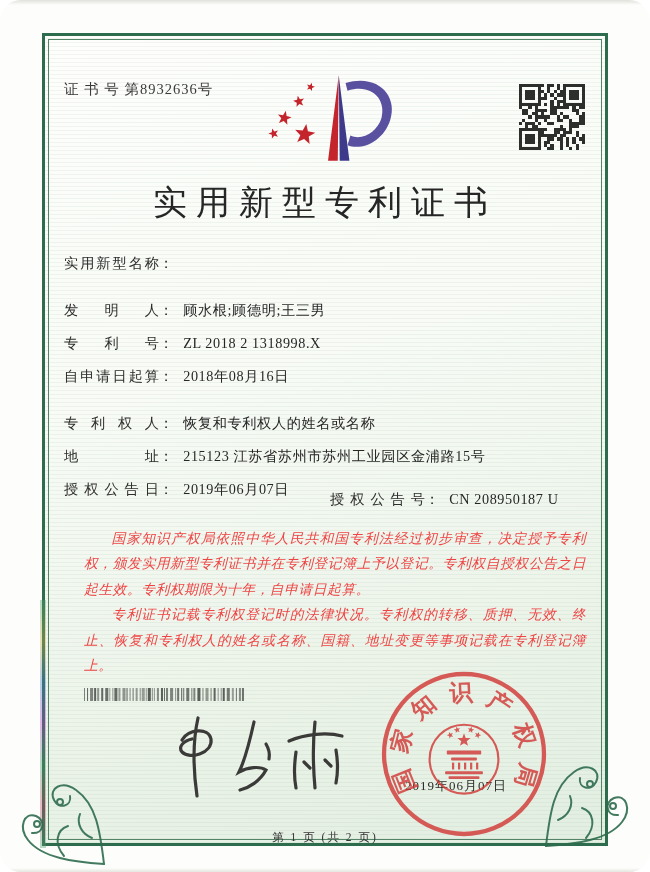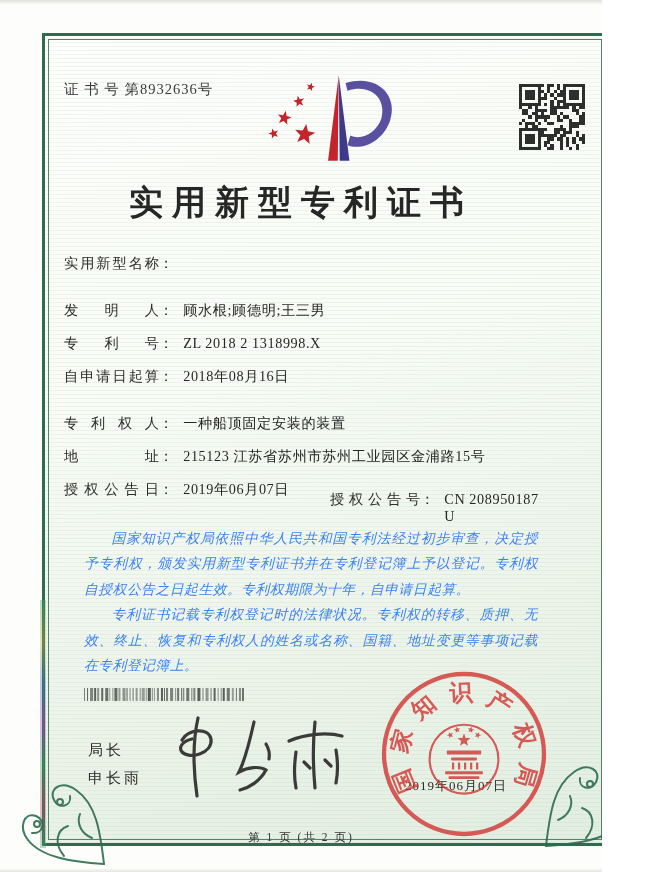--- a/index.html
+++ b/index.html
@@ -1,17 +1,17 @@
 <!DOCTYPE html>
 <html><head>
 <meta charset="utf-8">
 <style>
   html,body{margin:0;padding:0;}
   body{background:#ffffff;font-family:"Liberation Serif","DejaVu Serif",serif;}
-  .canvas{position:relative;width:602px;height:872px;background:#fdfdfb;overflow:hidden;}
+  .canvas{position:relative;width:650px;height:872px;background:#fdfdfb;overflow:hidden;border-radius:21px;}
   .scan-edge-top{position:absolute;left:0;top:0;right:0;height:5px;
     background:linear-gradient(#d7d7d2,rgba(255,255,255,0));opacity:.75;}
   .scan-edge-bottom{position:absolute;left:0;bottom:0;right:0;height:4px;
     background:linear-gradient(rgba(255,255,255,0),#dadad5);opacity:.7;}
 
   
   .frame{position:absolute;left:42px;top:33px;width:566px;height:813px;box-sizing:border-box;
     border:3px solid #2e6c4e;
     background-image:
       repeating-linear-gradient(0deg, rgba(120,170,132,0.10) 0 1px, rgba(0,0,0,0) 1px 4px),
@@ -19,32 +19,32 @@
   .frame-inner{position:absolute;inset:3px;border:1px solid #558368;}
 
   .content{position:absolute;inset:0;color:#2a2a2a;}
 
   .cert-no{position:absolute;left:64px;top:80px;font-size:14.5px;letter-spacing:1px;color:#3a3a38;}
 
   .logo{position:absolute;left:262px;top:70px;width:136px;height:96px;}
   .qr{position:absolute;left:519px;top:84px;width:66px;height:66px;}
 
   .title{position:absolute;left:0;right:0;top:180px;margin:0;text-align:center;
-    font-size:34px;font-weight:bold;letter-spacing:9px;color:#262626;}
+    font-size:34px;font-weight:normal;letter-spacing:9px;color:#262626;}
 
   .fields{position:absolute;left:64px;top:254px;right:54px;font-size:14.2px;color:#262626;}
   .frow{display:flex;align-items:baseline;margin-bottom:13px;height:20px;position:relative;}
   .frow.gap-lg{margin-bottom:27px;}
   .flabel{display:inline-block;width:95px;text-align:justify;text-align-last:justify;color:#2d2d2b;}
   .fcolon{margin:0 10px 0 0;}
   .fvalue{letter-spacing:.6px;}
   .pair2{position:absolute;left:266px;top:10px;display:flex;align-items:baseline;}
 
   .body-text{position:absolute;left:84px;right:64px;top:526px;
-    font-size:13.8px;line-height:1.84;letter-spacing:.5px;color:#3b82f6;
+    font-size:13.8px;line-height:1.84;letter-spacing:.5px;color:#ef4444;
     font-style:italic;text-align:justify;}
   .body-text p{margin:0;text-indent:2em;}
 
   .barcode{position:absolute;left:84px;top:687px;width:162px;height:13px;opacity:.85;}
 
   .officer{position:absolute;left:88px;top:736px;font-size:15px;line-height:28px;
     letter-spacing:3px;color:#2c2c2a;}
 
   .signature{position:absolute;left:168px;top:710px;width:192px;height:90px;z-index:3;}
 
@@ -369,21 +369,21 @@
         <span class="fvalue">ZL 2018 2 1318998.X</span>
       </div>
       <div class="frow gap-lg">
         <span class="flabel">自申请日起算</span>
           <span class="fcolon">：</span>
         <span class="fvalue">2018年08月16日</span>
       </div>
       <div class="frow">
         <span class="flabel">专利权人</span>
           <span class="fcolon">：</span>
-        <span class="fvalue">一种船顶固定安装的装置</span>
+        <span class="fvalue">恢复和专利权人的姓名或名称</span>
       </div>
       <div class="frow">
         <span class="flabel">地址</span>
           <span class="fcolon">：</span>
         <span class="fvalue">215123 江苏省苏州市苏州工业园区金浦路15号</span>
       </div>
       <div class="frow">
         <span class="flabel">授权公告日</span>
           <span class="fcolon">：</span>
         <span class="fvalue">2019年06月07日</span>
@@ -443,24 +443,20 @@
           <rect x="132" y="0" width="1" height="14" opacity="0.62"></rect>
           <rect x="135" y="0" width="1" height="14" opacity="0.64"></rect>
           <rect x="137" y="0" width="2" height="14" opacity="0.98"></rect>
           <rect x="141" y="0" width="3" height="14" opacity="0.80"></rect>
           <rect x="146" y="0" width="2" height="14" opacity="0.56"></rect>
           <rect x="150" y="0" width="1" height="14" opacity="0.82"></rect>
           <rect x="153" y="0" width="2" height="14" opacity="0.68"></rect>
           <rect x="156" y="0" width="2" height="14" opacity="0.84"></rect>
         </svg></div>
 
-    <div class="officer">
-      <div>局长</div>
-      <div>申长雨</div>
-    </div>
 
     <svg class="signature" viewBox="0 0 192 90">
       <g fill="none" stroke="#3a3a38" stroke-width="3.2" stroke-linecap="round">
         <path d="M30,8 C25,30 25,58 29,86"></path>
         <path d="M14,30 C20,19 41,17 43,29 C45,43 22,50 14,42 C10,37 15,31 24,29"></path>
         <path d="M86,12 C82,30 78,48 71,62 C80,57 92,56 98,60 C92,71 81,78 72,80"></path>
         <path d="M98,34 C101,39 102,44 101,49"></path>
         <path d="M121,31 C137,24 159,22 174,26"></path>
         <path d="M147,12 C145,30 145,56 147,78"></path>
         <path d="M128,42 C126,56 126,68 128,78"></path>

